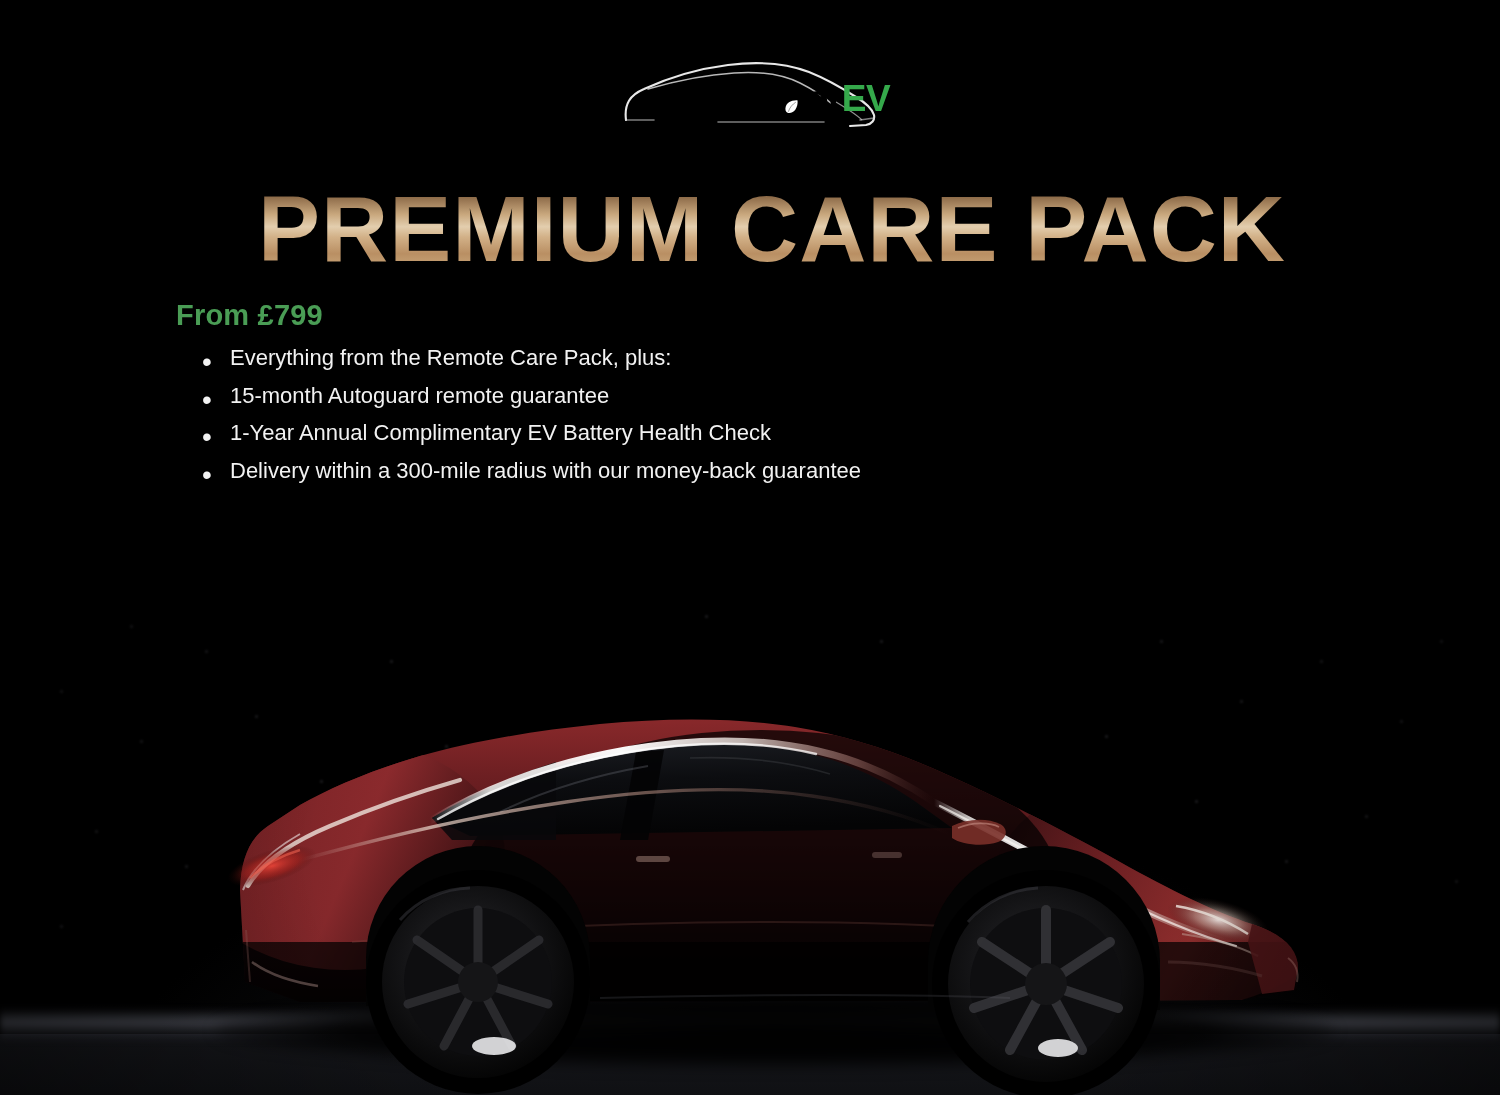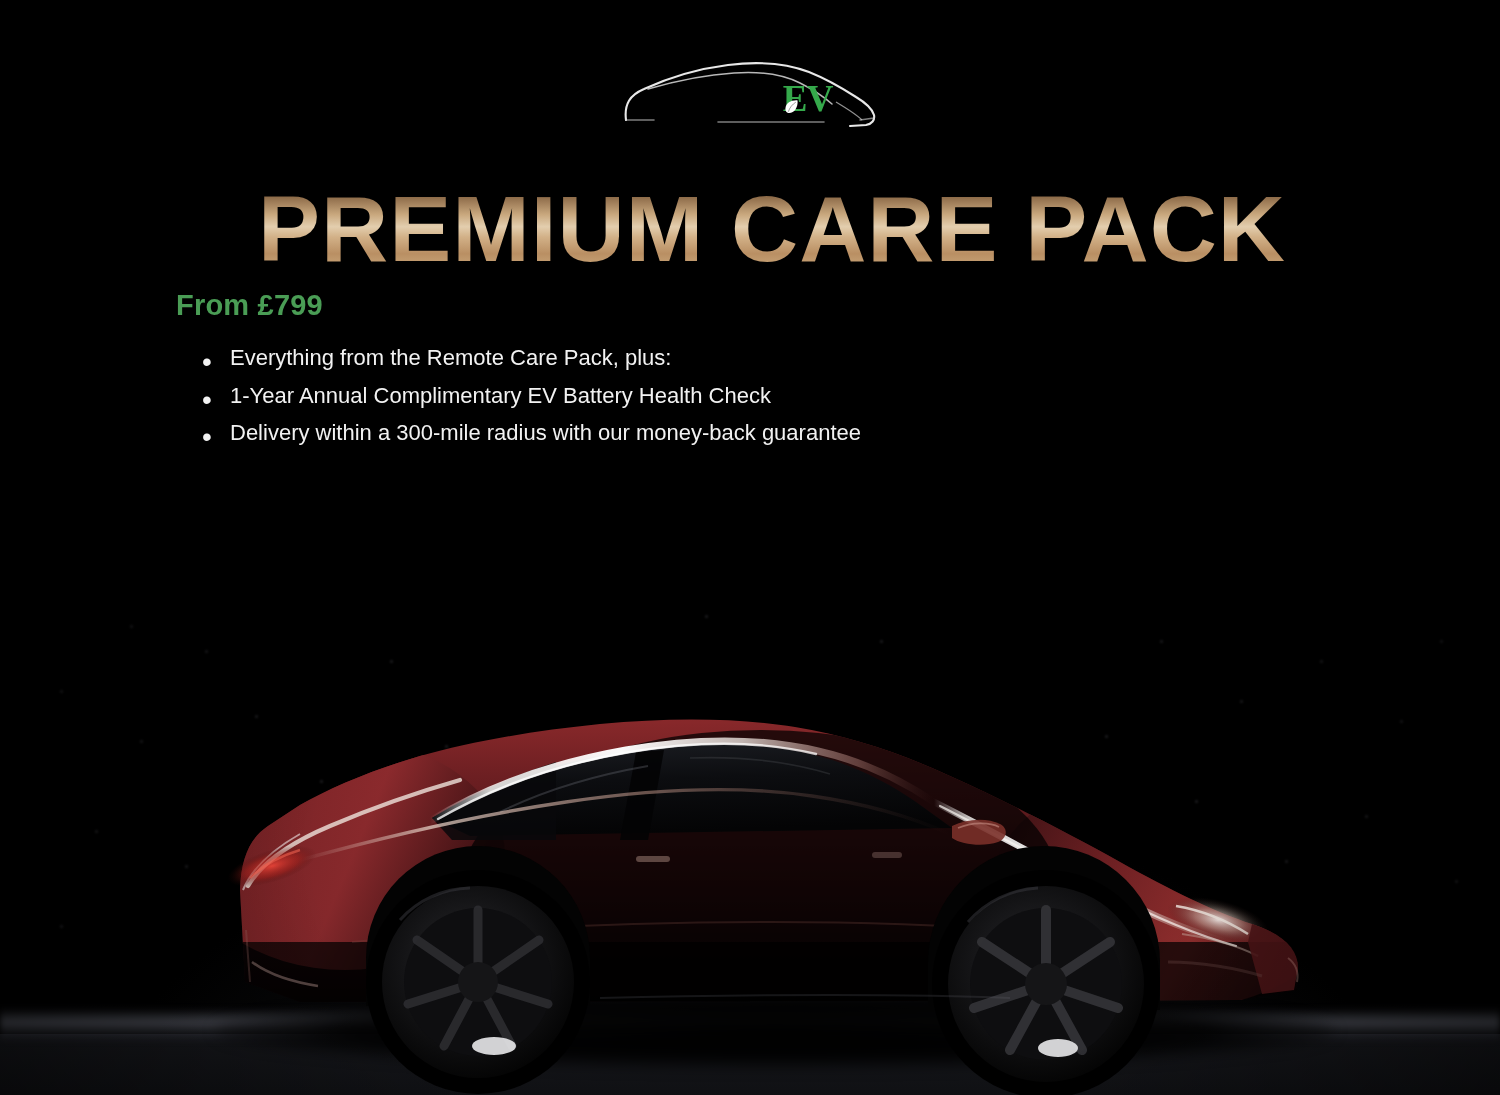--- a/index.html
+++ b/index.html
@@ -56,27 +56,26 @@
     position: absolute;
     left: 0; top: 0;
     width: 280px;
     height: 82px;
   }
   .logo-text {
     position: absolute;
     left: 0;
     top: 22px;
     width: 280px;
-    text-align: center;
+    text-align: right;
     font-size: 37px;
     font-weight: bold;
     letter-spacing: -0.6px;
     line-height: 1;
     white-space: nowrap;
-    font-family: Liberation Serif, serif;
   }
   .logo-ev { color: #35a94b; }
   .logo-leaf {
     position: absolute;
     left: 174px;
     top: 41px;
     width: 15px;
     height: 15px;
   }
 
@@ -105,21 +104,21 @@
     background-clip: text;
     color: transparent;
     padding-left: 22px;
     -webkit-text-fill-color: transparent;
   }
 
   
   .price {
     position: absolute;
     left: 176px;
-    top: 289px;
+    top: 299px;
     font-size: 29px;
     font-weight: bold;
     color: #4a9d55;
     letter-spacing: 0.2px;
     white-space: nowrap;
   }
 
   
   .features {
     position: absolute;
@@ -252,20 +251,21 @@
       <path d="M12.6 3.4 C9 5.6 6 9.2 4.6 13.6" fill="none" stroke="#1a1a1a" stroke-width="0.9" opacity=".5"></path>
     </svg>
   </div>
 
   <div class="headline">PREMIUM CARE PACK</div>
 
   <div class="price">From £799</div>
 
   <ul class="features">
     <li>Everything from the Remote Care Pack, plus:</li>
+    <li>15-month Autoguard remote guarantee</li>
     <li>1-Year Annual Complimentary EV Battery Health Check</li>
     <li>Delivery within a 300-mile radius with our money-back guarantee</li>
   </ul>
 
   <div class="car-scene">
 
     <div class="floor-plane"></div>
     <div class="floor-glow"></div>
     <div class="car-shadow"></div>
 

